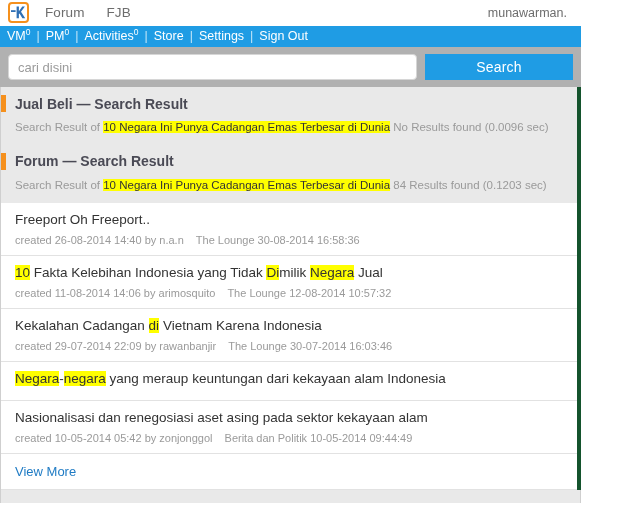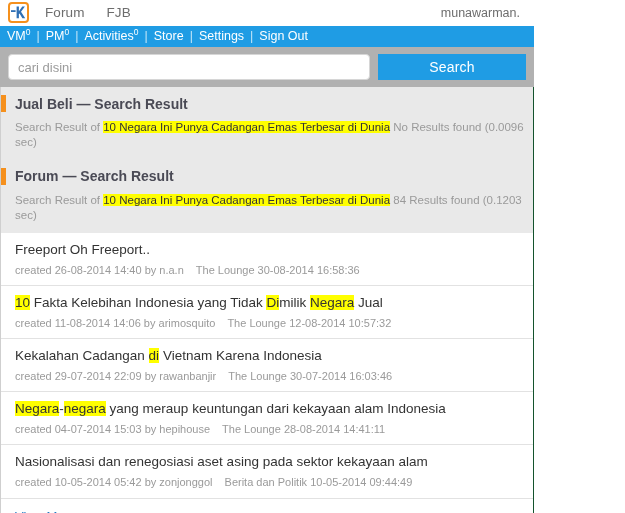--- a/index.html
+++ b/index.html
@@ -8,21 +8,21 @@
   }
   body {
     width: 625px;
     height: 513px;
     overflow: hidden;
     background: #ffffff;
     font-family: "Liberation Sans", sans-serif;
     -webkit-font-smoothing: antialiased;
   }
   .page {
-    width: 534px;
+    width: 581px;
     height: 513px;
     position: relative;
     background: #ffffff;
     box-sizing: border-box;
   }
 
   
   .topbar {
     height: 26px;
     background: #ffffff;
@@ -125,21 +125,21 @@
     font-size: 14px;
     font-weight: normal;
     cursor: pointer;
     letter-spacing: .2px;
   }
 
   
   .content {
     background: #ffffff;
     border-left: 1px solid #cfcfcf;
-    border-right: 1px solid #14532d;
+    border-right: 4px solid #14532d;
     box-sizing: border-box;
   }
 
   .section {
     background: #e9e9e9;
     padding-bottom: 1px;
   }
   .section-title {
     display: flex;
     align-items: center;
@@ -279,21 +279,20 @@
         <div class="result">
           <div class="result-title"><span class="hl">10</span><span> Fakta Kelebihan Indonesia yang Tidak </span><span class="hl">Di</span><span>milik </span><span class="hl">Negara</span><span> Jual</span></div>
           <div class="result-meta"><span>created 11-08-2014 14:06 by arimosquito</span><span class="forum">The Lounge 12-08-2014 10:57:32</span></div>
         </div>
         <div class="result">
           <div class="result-title"><span>Kekalahan Cadangan </span><span class="hl">di</span><span> Vietnam Karena Indonesia</span></div>
           <div class="result-meta"><span>created 29-07-2014 22:09 by rawanbanjir</span><span class="forum">The Lounge 30-07-2014 16:03:46</span></div>
         </div>
         <div class="result">
           <div class="result-title"><span class="hl">Negara</span><span>-</span><span class="hl">negara</span><span> yang meraup keuntungan dari kekayaan alam Indonesia</span></div>
-          <div class="result-meta"><span>created 04-07-2014 15:03 by hepihouse</span><span class="forum">The Lounge 28-08-2014 14:41:11</span></div>
         </div>
         <div class="result">
           <div class="result-title"><span>Nasionalisasi dan renegosiasi aset asing pada sektor kekayaan alam</span></div>
           <div class="result-meta"><span>created 10-05-2014 05:42 by zonjonggol</span><span class="forum">Berita dan Politik 10-05-2014 09:44:49</span></div>
         </div>
       </div>
 
     <div class="viewmore">
       <a href="#">View More</a>
     </div>

